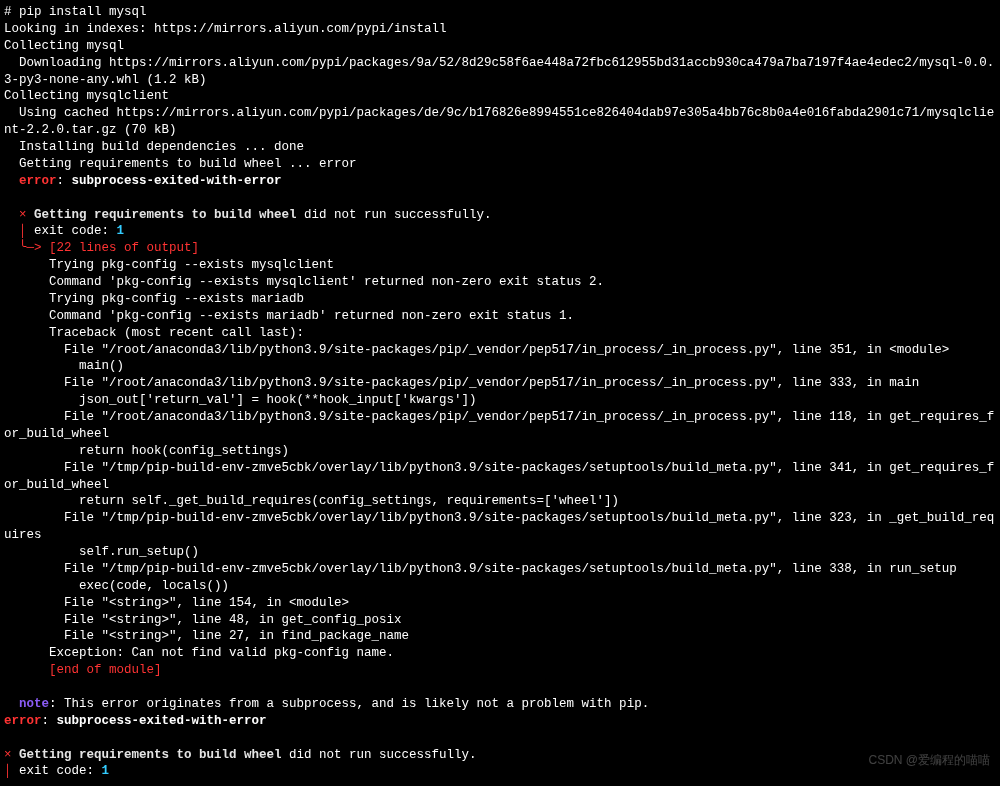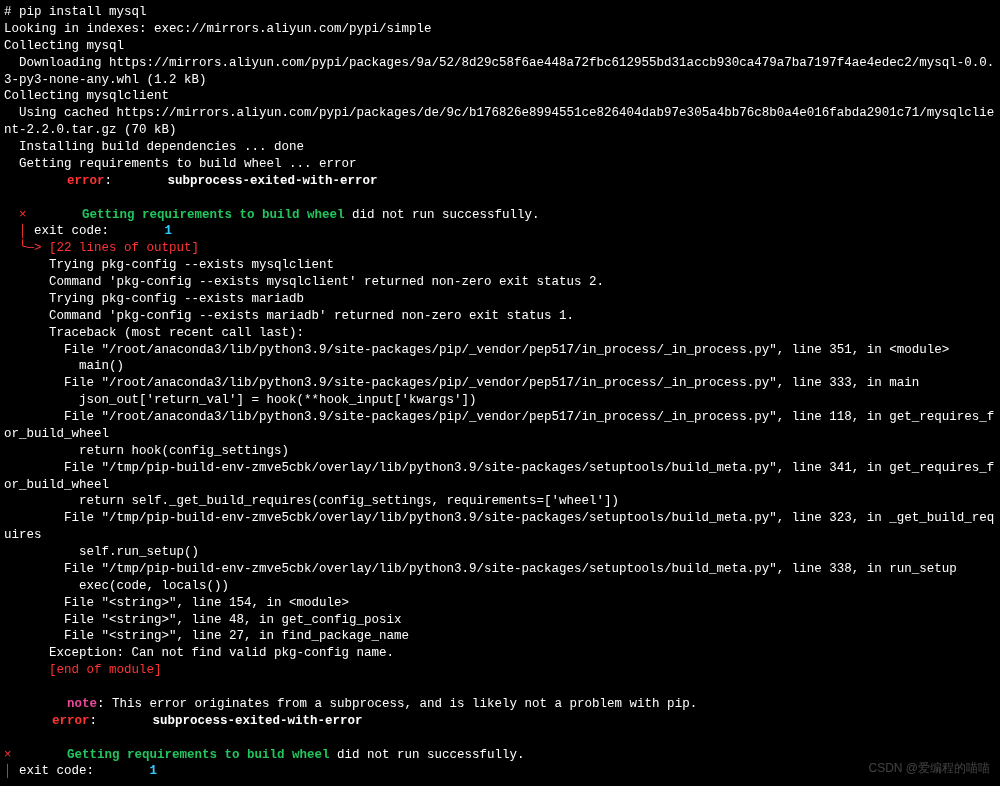--- a/index.html
+++ b/index.html
@@ -9,40 +9,40 @@
       font-family: 'Consolas', 'Courier New', monospace;
       font-size: 12.5px;
       line-height: 1.35;
       padding: 4px;
       width: 1000px;
       height: 786px;
       overflow: hidden;
       position: relative;
     }
     .line { white-space: pre-wrap; word-break: break-all; font-family: Liberation Mono, monospace; }
-    .bold { font-weight: bold; margin-left: 48px; }
+    .bold { font-weight: bold; }
     .red { color: #ff3333; }
-    .green { color: #22c55e; }
+    .green { color: #e5e5e5; }
     .cyan { color: #33ccff; }
-    .magenta { color: #ec4899; }
+    .magenta { color: #8b5cf6; }
     .watermark {
       position: absolute;
-      bottom: 10px;
+      bottom: 18px;
       right: 10px;
       color: rgba(255,255,255,0.25);
       font-size: 12px;
       font-family: sans-serif;
     }
   </style>
 </head>
 <body>
 
 <div>
 <div class="line"># pip install mysql</div>
-<div class="line">Looking in indexes: exec://mirrors.aliyun.com/pypi/simple</div>
+<div class="line">Looking in indexes: https://mirrors.aliyun.com/pypi/install</div>
 <div class="line">Collecting mysql</div>
 <div class="line">  Downloading https://mirrors.aliyun.com/pypi/packages/9a/52/8d29c58f6ae448a72fbc612955bd31accb930ca479a7ba7197f4ae4edec2/mysql-0.0.3-py3-none-any.whl (1.2 kB)</div>
 <div class="line">Collecting mysqlclient</div>
 <div class="line">  Using cached https://mirrors.aliyun.com/pypi/packages/de/9c/b176826e8994551ce826404dab97e305a4bb76c8b0a4e016fabda2901c71/mysqlclient-2.2.0.tar.gz (70 kB)</div>
 <div class="line">  Installing build dependencies ... done</div>
 <div class="line">  Getting requirements to build wheel ... error</div>
 <div class="line"><span class="red bold">  error</span><span>: </span><span class="bold">subprocess-exited-with-error</span></div>
 <div class="line">&nbsp;</div>
 <div class="line"><span class="red">  ×</span><span class="green bold"> Getting requirements to build wheel</span><span> did not run successfully.</span></div>
 <div class="line"><span class="red">  │</span><span> exit code: </span><span class="cyan bold">1</span></div>

